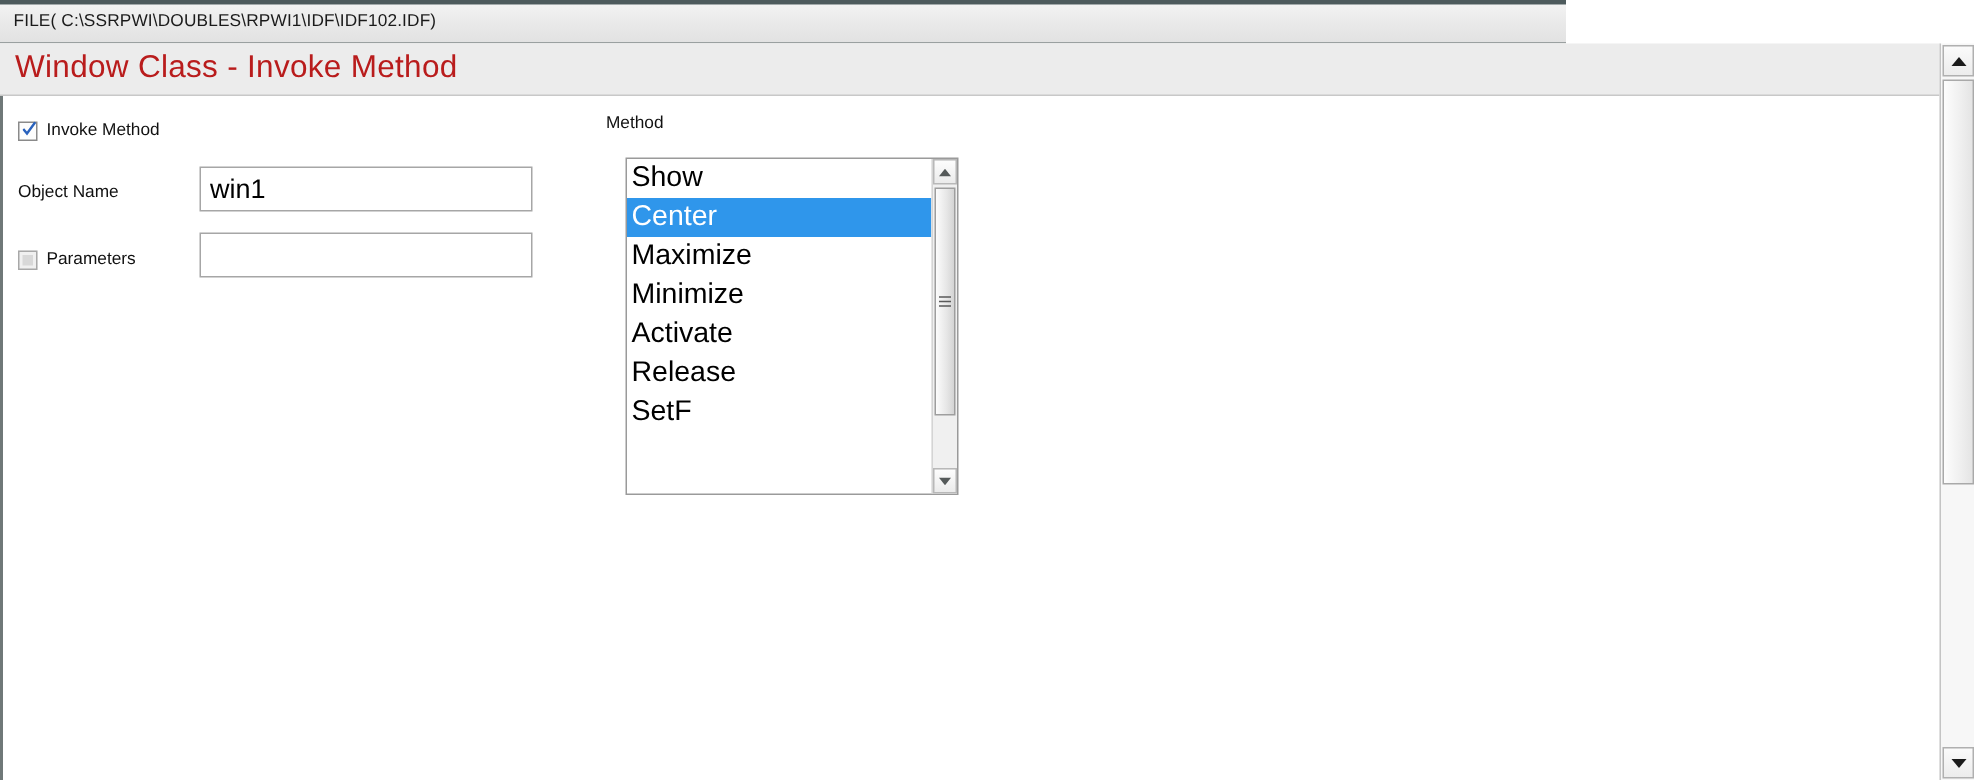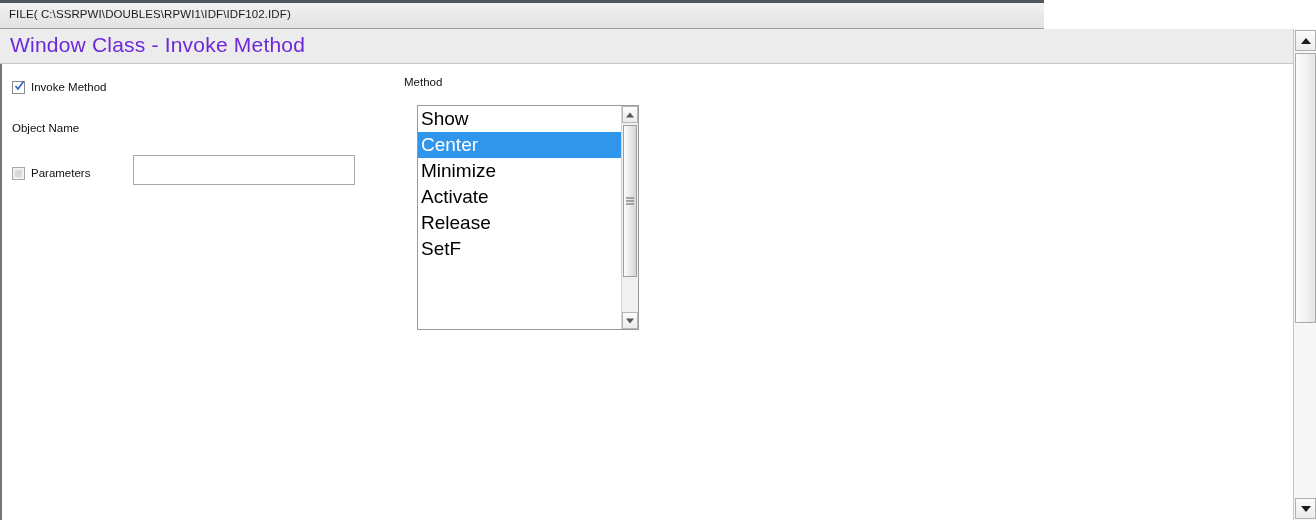--- a/index.html
+++ b/index.html
@@ -60,21 +60,21 @@
     height: 35px;
     box-sizing: border-box;
     background: #ececec;
     border-bottom: 1px solid #c8c8c8;
   }
   .win-title {
     position: absolute;
     left: 10px;
     top: 4px;
     font-size: 21px;
-    color: #6d28d9;
+    color: #b91c1c;
     white-space: nowrap;
     letter-spacing: 0.2px;
   }
 
   .win-body {
     position: absolute;
     left: 0;
     top: 35px;
     width: 1293px;
     height: 456px;
@@ -328,33 +328,35 @@
       <div class="chk-row chk-invoke">
         <span class="checkbox">
           <svg class="tick" viewBox="0 0 9 10">
             <path d="M0.5 5 L3 8 L8.5 0.5" stroke="#2a62bd" stroke-width="1.6" fill="none"></path>
           </svg>
         </span>
         <span class="chk-label">Invoke Method</span>
       </div>
 
       <div class="field-label lbl-object">Object Name</div>
+      <input class="textfield tf-object" type="text" value="win1" style="">
 
       <div class="chk-row chk-params">
         <span class="checkbox disabled"></span>
         <span class="chk-label">Parameters</span>
       </div>
       <input class="textfield tf-params" type="text" value="" style="">
 
       <div class="field-label lbl-method">Method</div>
 
       <div class="listbox">
         <div class="list-items" id="method-list">
             <div class="list-item">Show</div>
             <div class="list-item selected">Center</div>
+            <div class="list-item">Maximize</div>
             <div class="list-item">Minimize</div>
             <div class="list-item">Activate</div>
             <div class="list-item">Release</div>
             <div class="list-item">SetF</div>
           </div>
 
         <div class="lb-scroll">
           <div class="sb-btn up">
             <span class="sb-arrow up"></span>
           </div>

